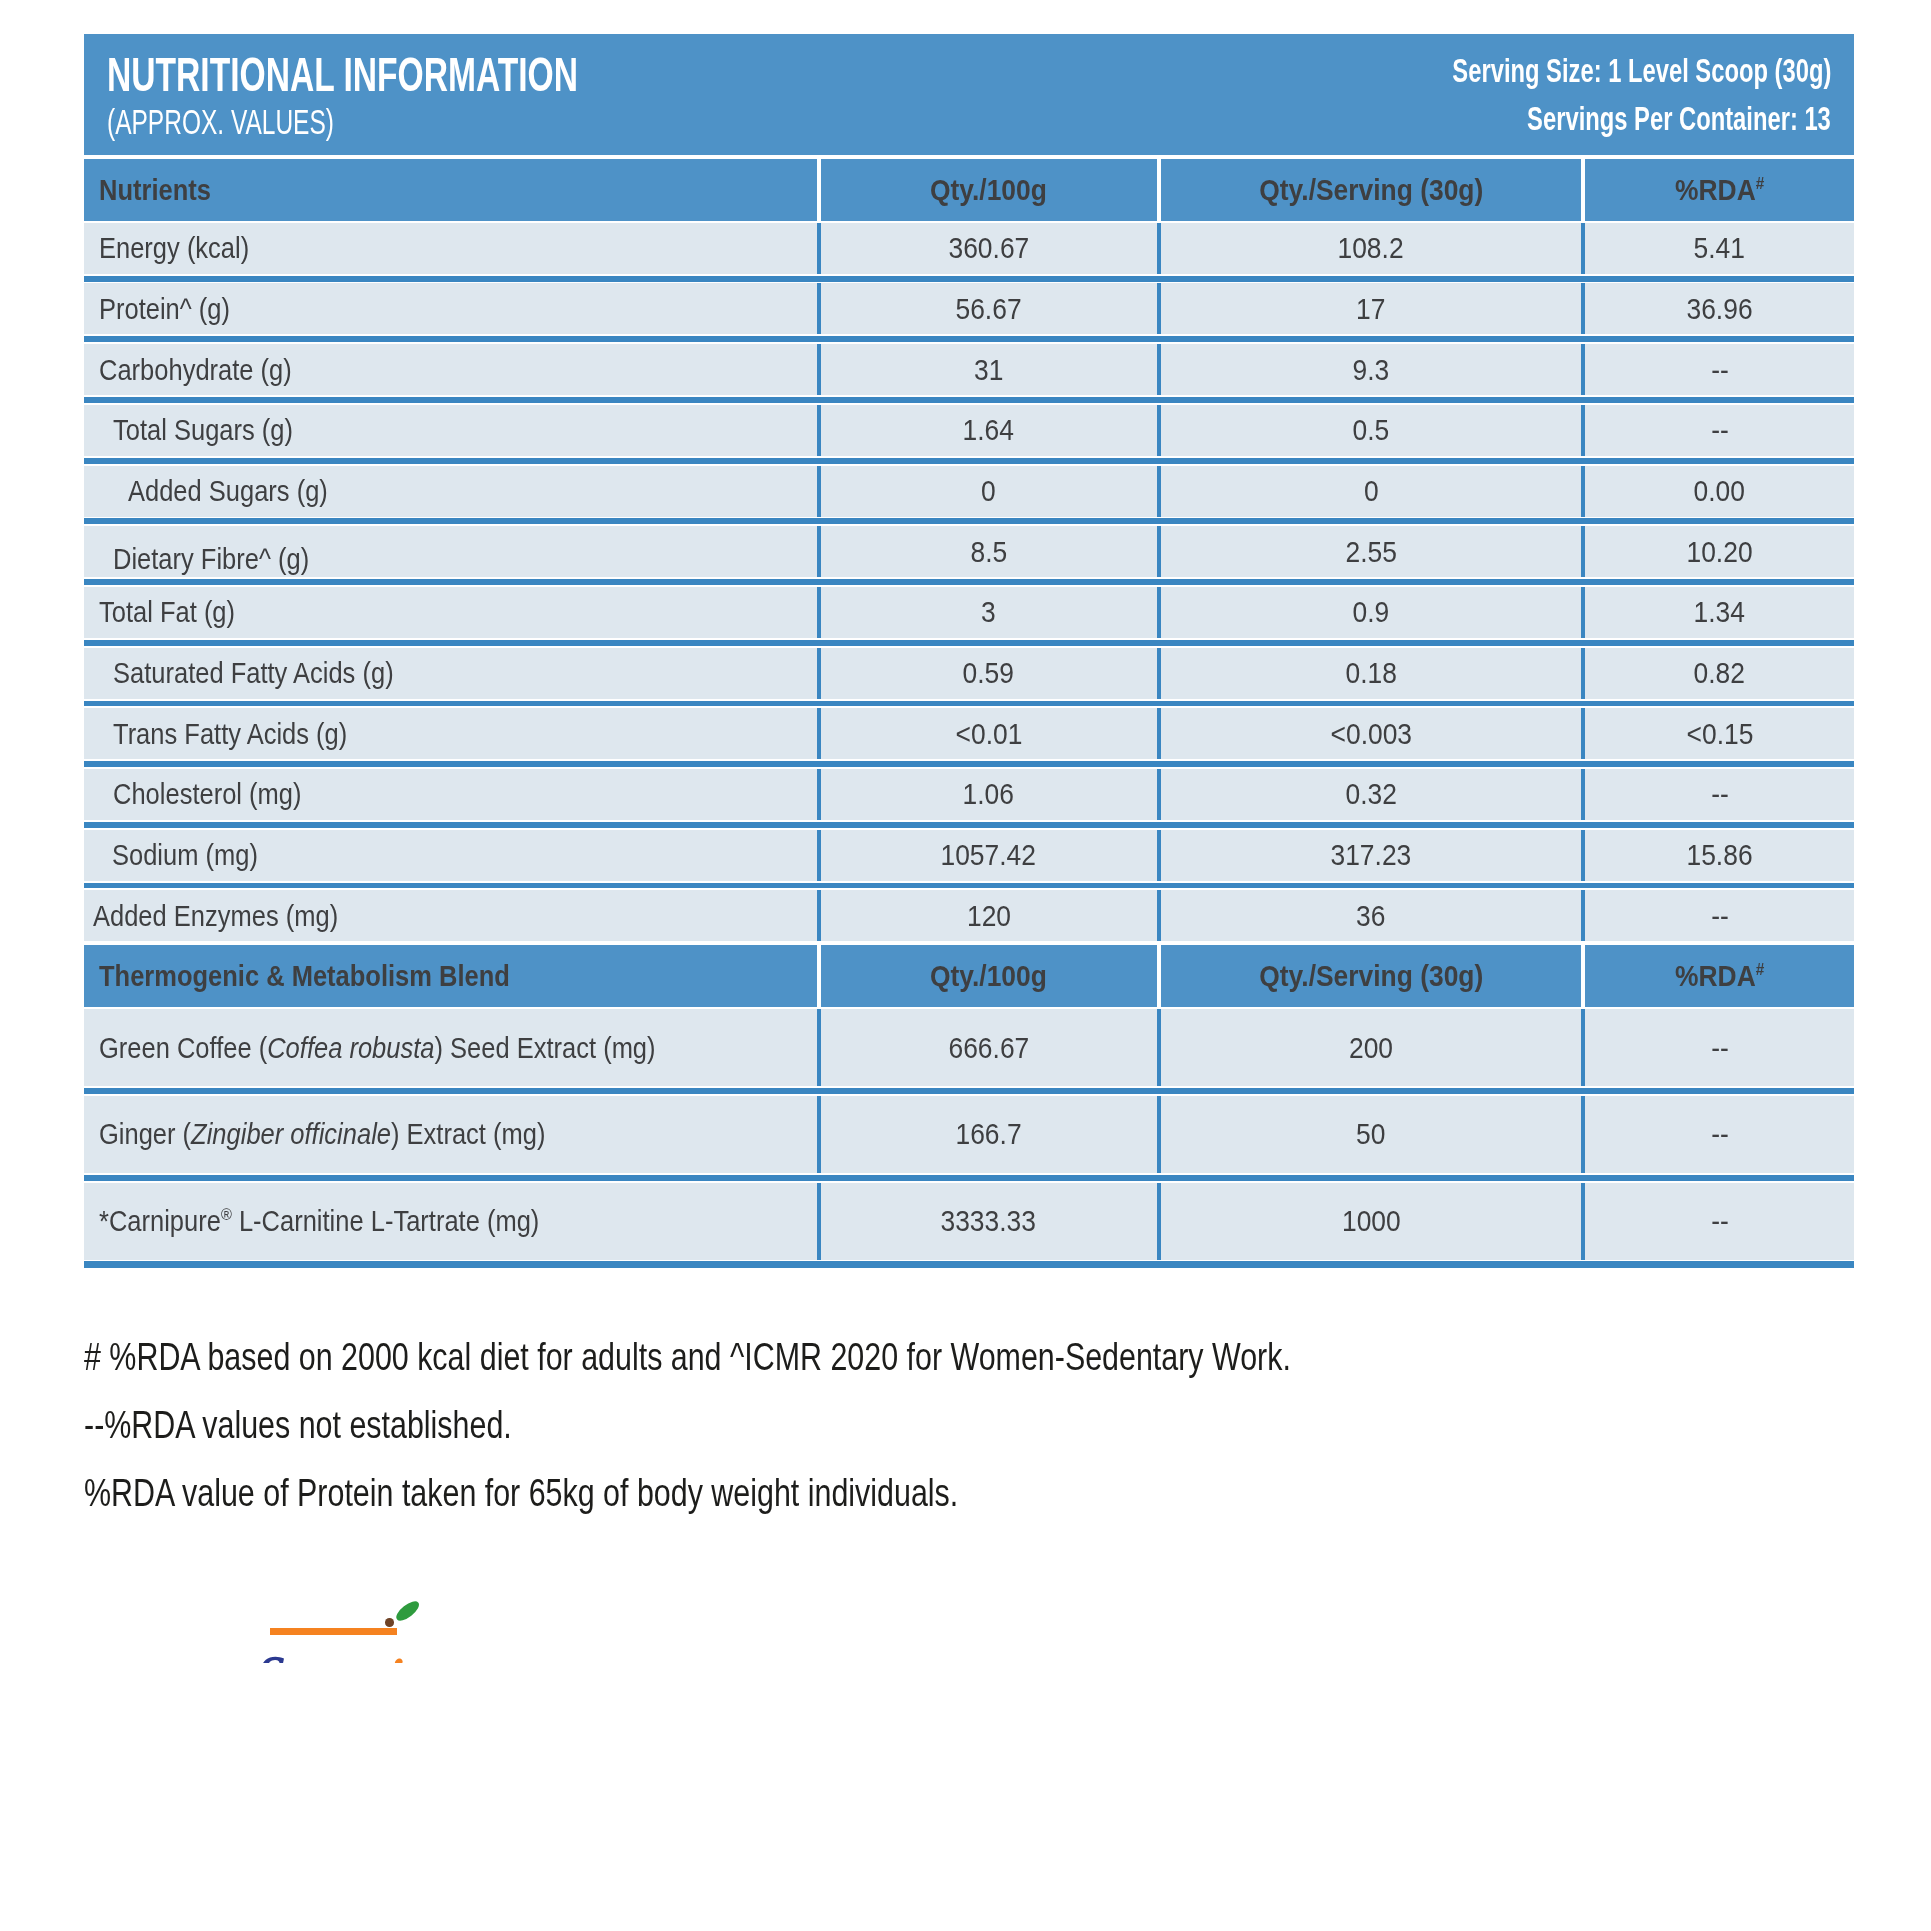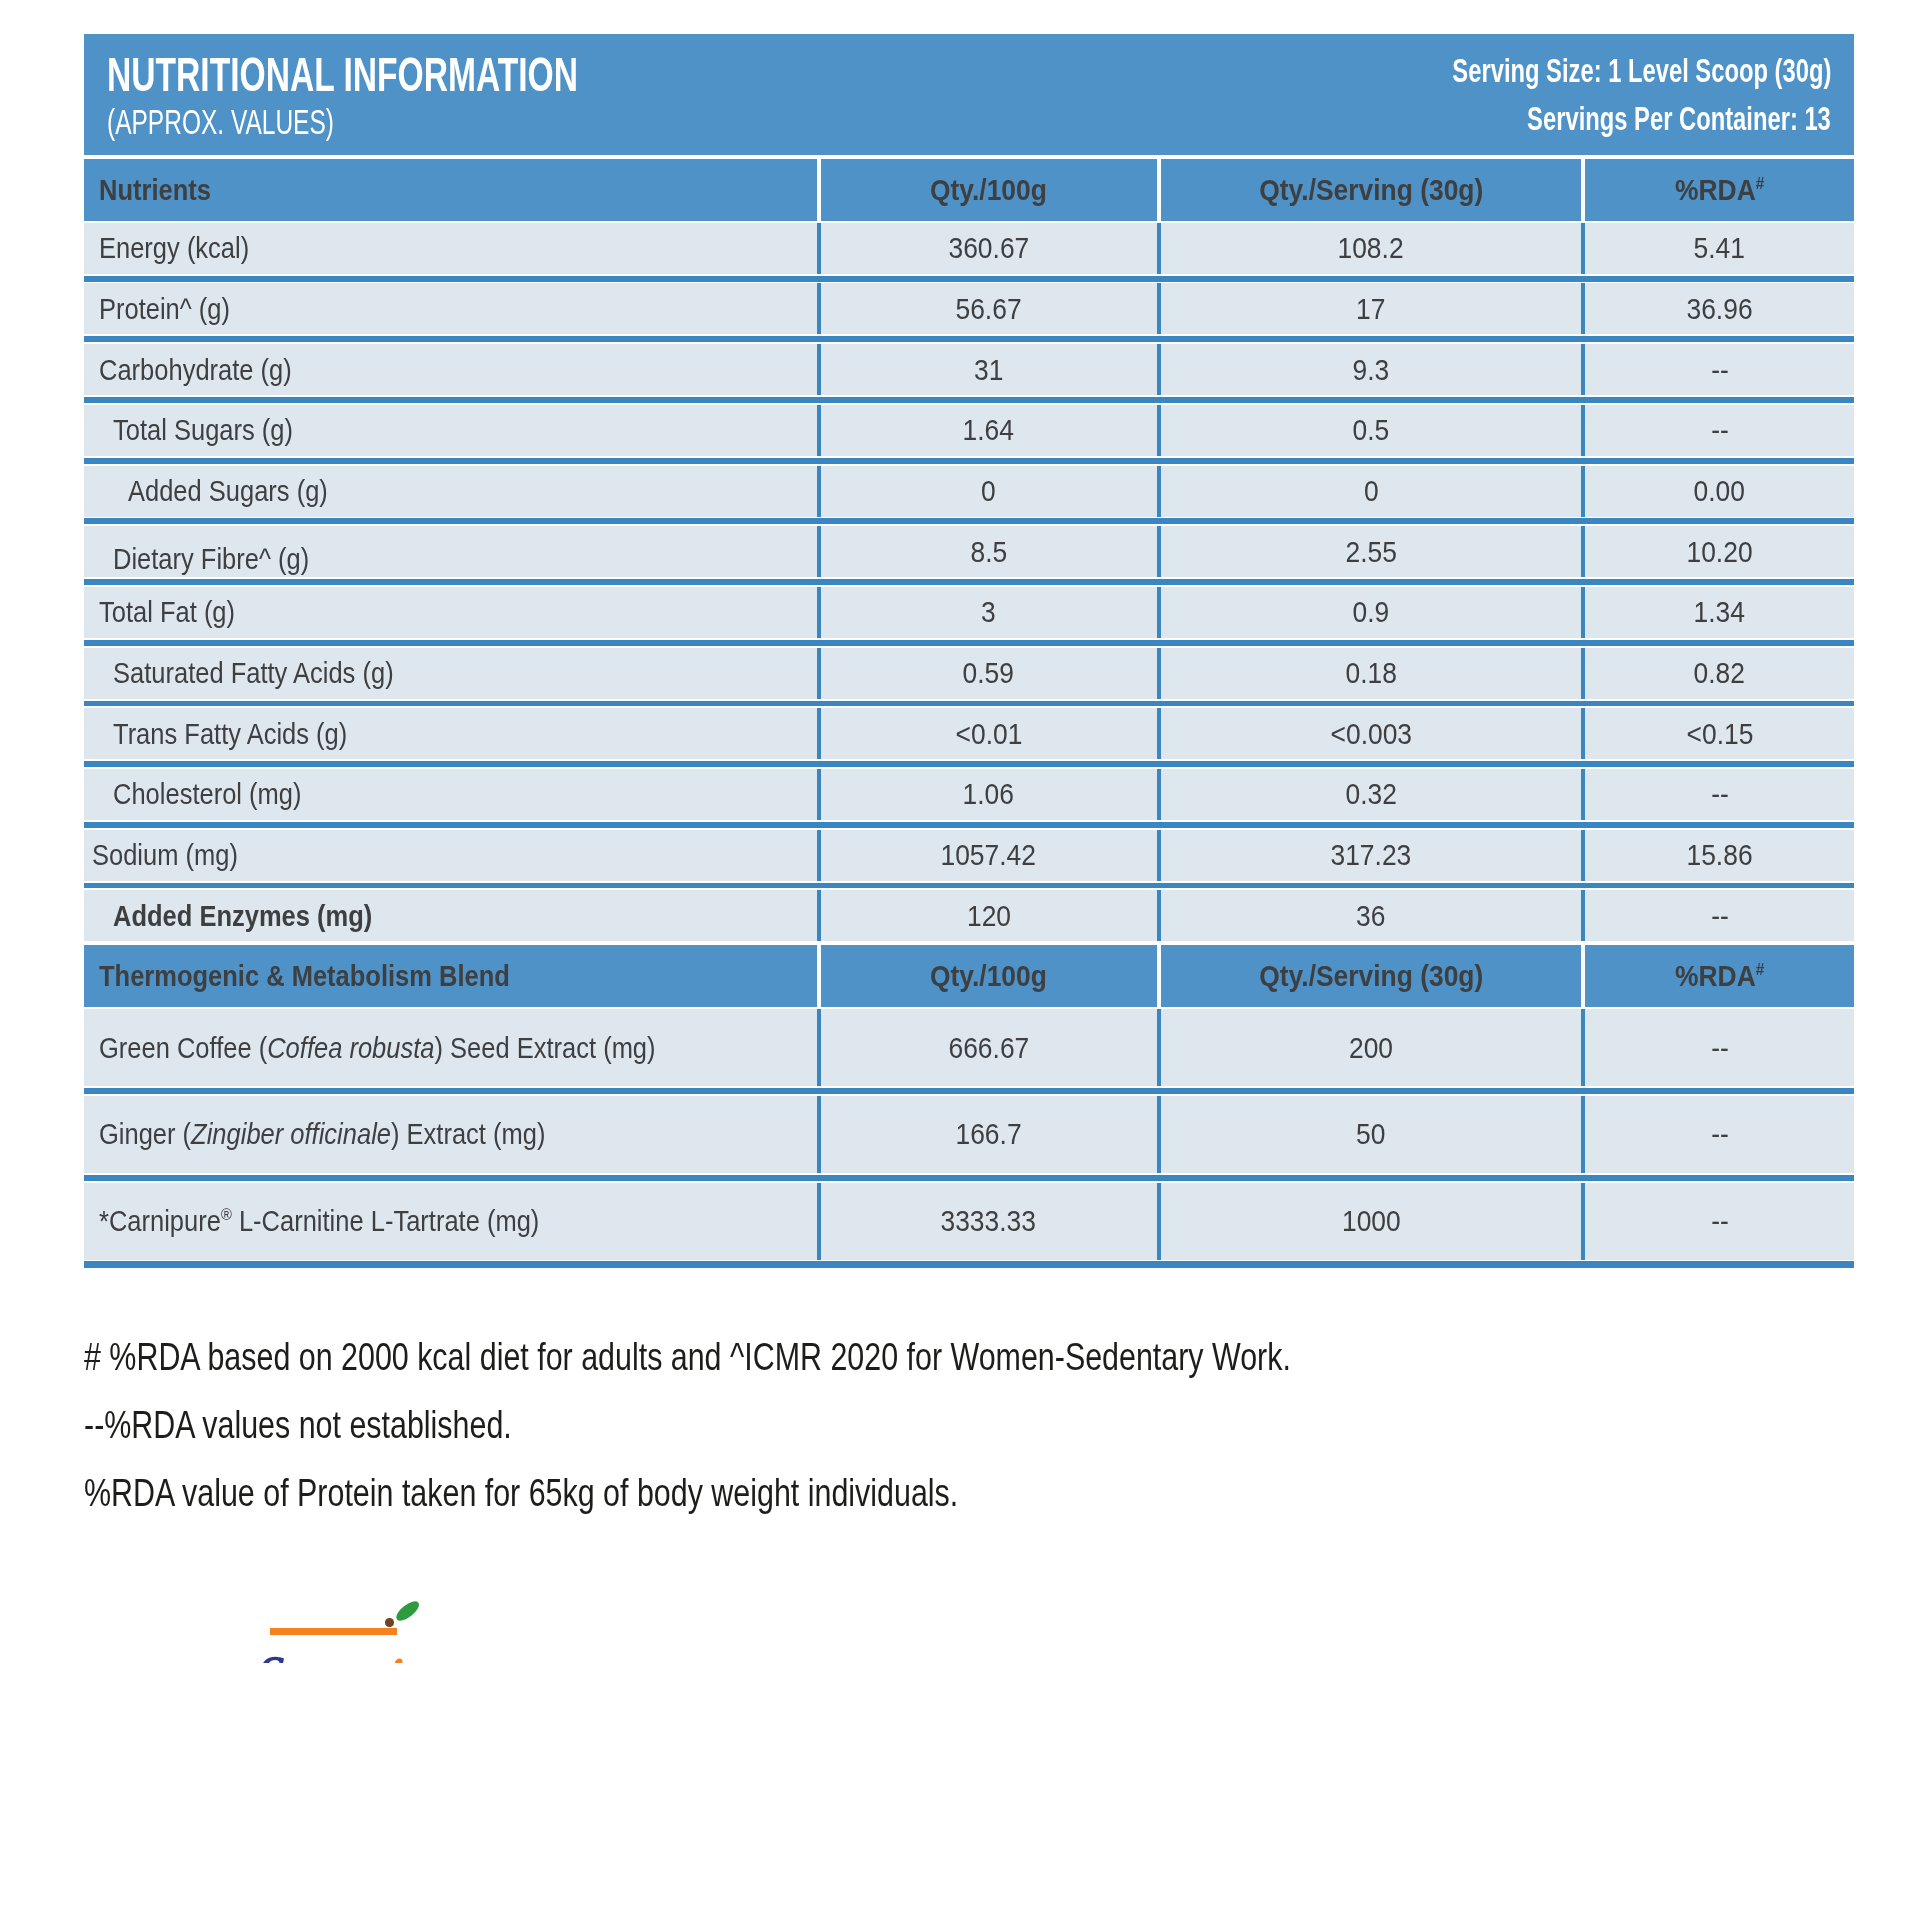--- a/index.html
+++ b/index.html
@@ -268,38 +268,38 @@
               <div class="tx">0.32</div>
             </div>
             <div class="cell col3 num">
               <div class="tx">--</div>
             </div>
           </div>
           <div class="row-sep">
             <div class="row-sep-line"></div>
           </div>
           <div class="row">
-            <div class="cell col0" style="padding-left: 8px;">
+            <div class="cell col0" style="padding-left: 28px;">
               <div class="tx">Sodium (mg)</div>
             </div>
             <div class="cell col1 num">
               <div class="tx">1057.42</div>
             </div>
             <div class="cell col2 num">
               <div class="tx">317.23</div>
             </div>
             <div class="cell col3 num">
               <div class="tx">15.86</div>
             </div>
           </div>
           <div class="row-sep">
             <div class="row-sep-line"></div>
           </div>
           <div class="row">
-            <div class="cell col0" style="padding-left: 29px; font-weight: bold;">
+            <div class="cell col0" style="padding-left: 9px;">
               <div class="tx">Added Enzymes (mg)</div>
             </div>
             <div class="cell col1 num">
               <div class="tx">120</div>
             </div>
             <div class="cell col2 num">
               <div class="tx">36</div>
             </div>
             <div class="cell col3 num">
               <div class="tx">--</div>

